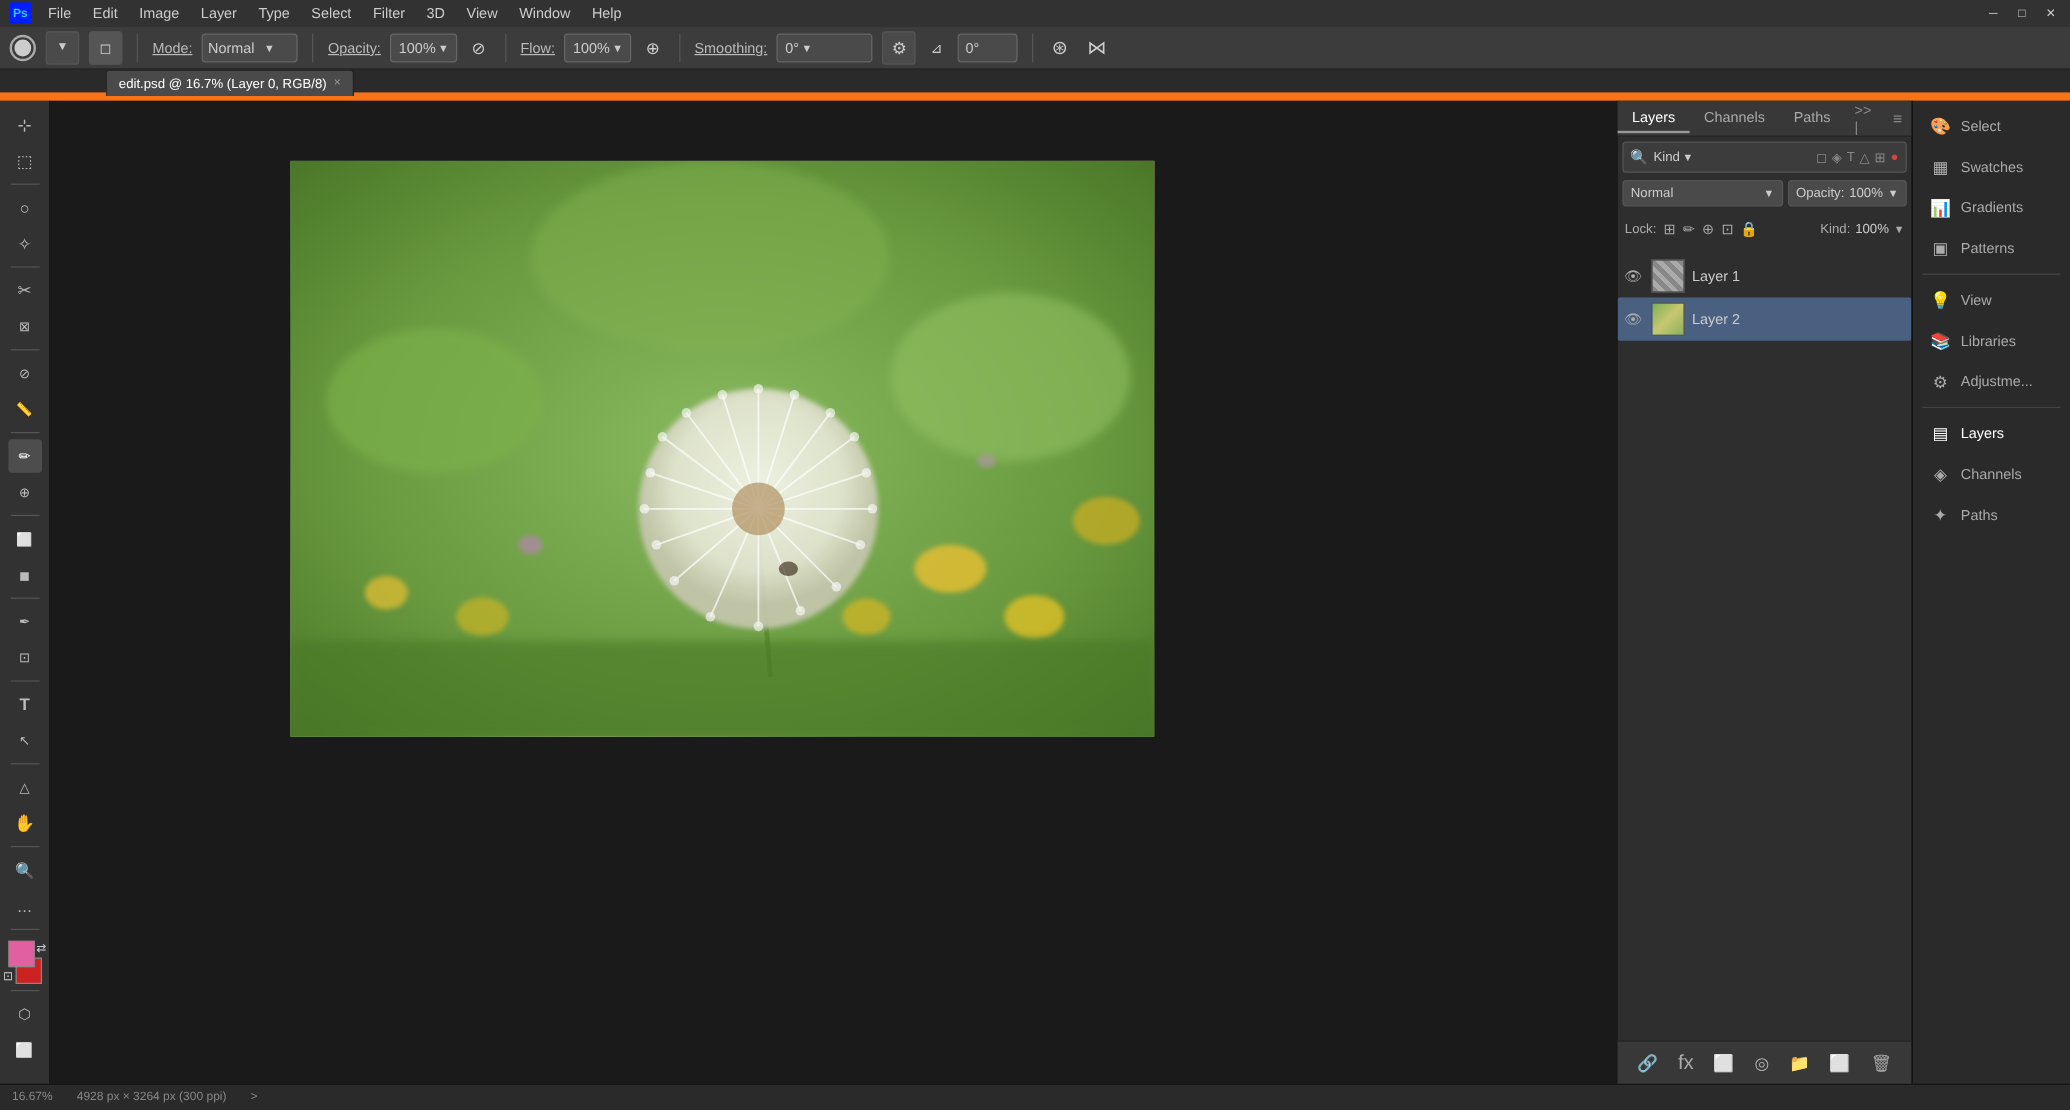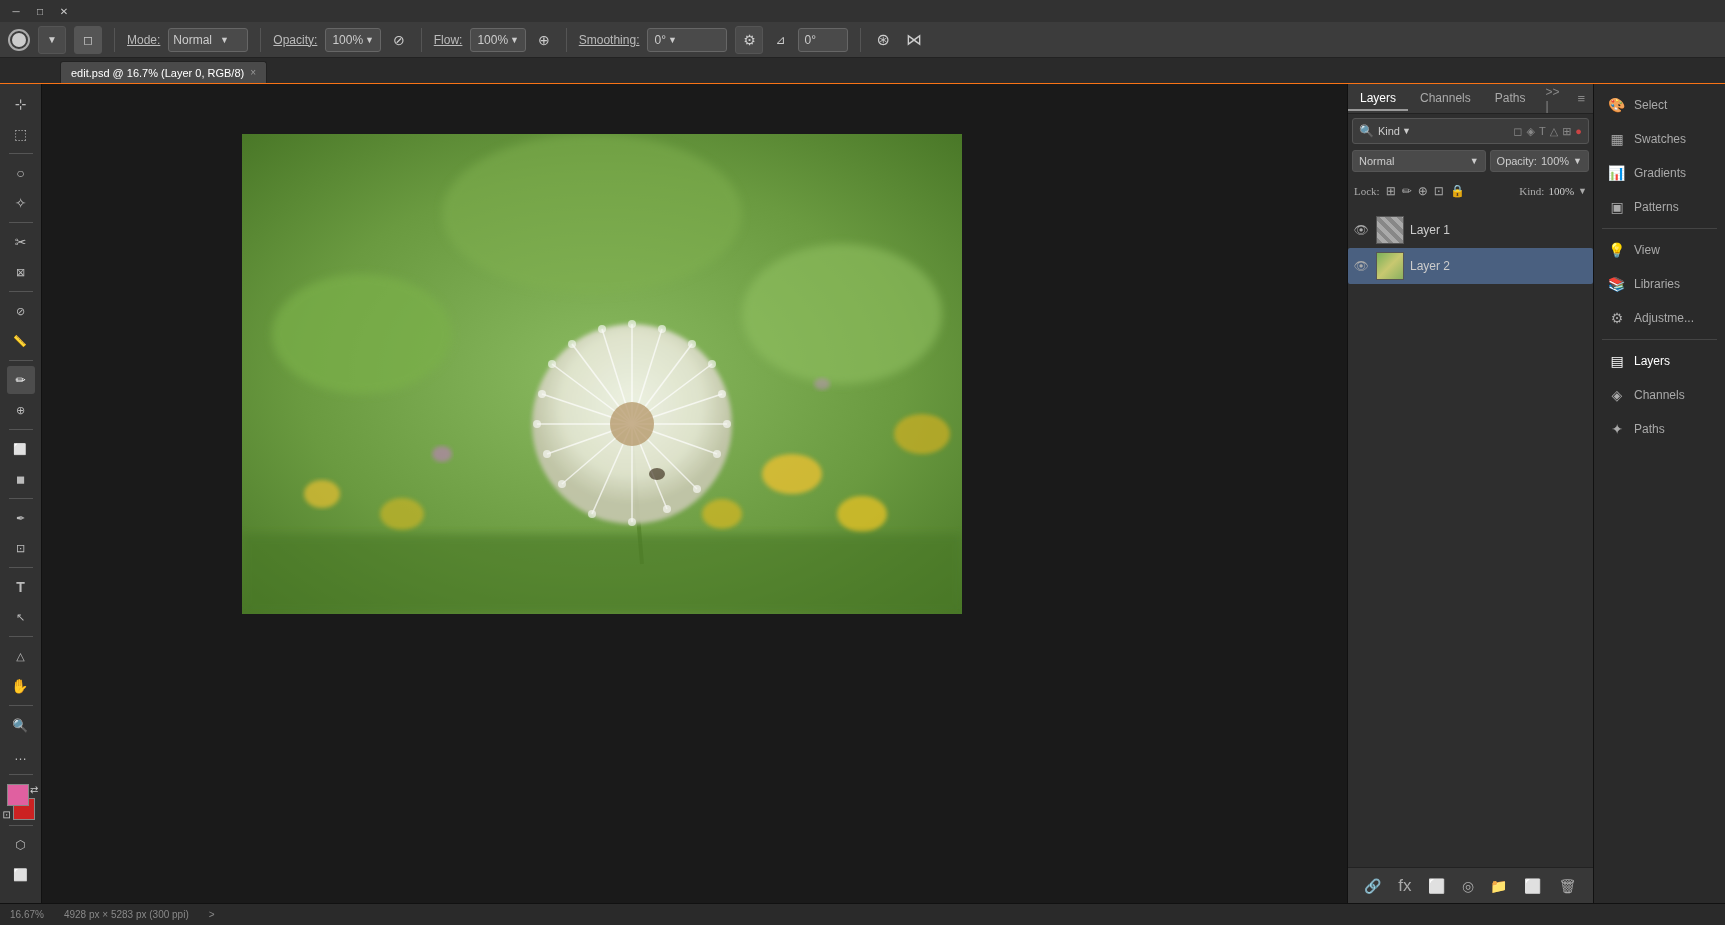--- a/index.html
+++ b/index.html
@@ -20,21 +20,21 @@
     .opt-separator { width: 1px; height: 24px; background: #555; margin: 0 4px; }
     .opt-label { color: #bbb; font-size: 12px; text-decoration: underline; }
     .opt-dropdown { height: 24px; background: #4a4a4a; border: 1px solid #666; border-radius: 3px; color: #ccc; font-size: 12px; padding: 0 4px; display: flex; align-items: center; gap: 4px; cursor: pointer; min-width: 80px; }
     .opt-dropdown .chevron { font-size: 9px; margin-left: 4px; }
     .opt-value { height: 24px; background: #4a4a4a; border: 1px solid #666; border-radius: 3px; color: #ccc; font-size: 12px; padding: 0 6px; display: flex; align-items: center; min-width: 50px; cursor: pointer; }
     .brush-circle { width: 22px; height: 22px; border: 2px solid #aaa; border-radius: 50%; display: flex; align-items: center; justify-content: center; cursor: pointer; }
     .brush-dot { width: 14px; height: 14px; background: #ccc; border-radius: 50%; }
     .opt-icon { font-size: 16px; color: #ccc; cursor: pointer; padding: 2px 4px; }
 
     
-    #tabbar { height: 26px; background: #2a2a2a; border-bottom: 1px solid #f97316; display: flex; align-items: flex-end; padding-left: 60px; }
+    #tabbar { height: 26px; background: #2a2a2a; border-bottom: 7px solid #f97316; display: flex; padding-left: 88px; }
     .tab { height: 22px; background: #3c3c3c; border: 1px solid #222; border-bottom: none; padding: 0 10px; display: flex; align-items: center; gap: 6px; font-size: 11px; color: #ccc; cursor: pointer; border-radius: 3px 3px 0 0; }
     .tab.active { background: #4a4a4a; color: #fff; }
     .tab-close { font-size: 10px; color: #999; cursor: pointer; }
 
     
     #main { display: flex; width: 100%; height: calc(925px - 22px - 36px - 26px - 22px); }
 
     
     #toolbar { width: 42px; background: #323232; border-right: 1px solid #111; display: flex; flex-direction: column; align-items: center; padding: 6px 0; gap: 2px; flex-shrink: 0; }
     .tool-btn { width: 28px; height: 28px; display: flex; align-items: center; justify-content: center; border-radius: 3px; cursor: pointer; color: #bbb; font-size: 14px; }
@@ -58,21 +58,21 @@
     .layers-tab.active { color: #fff; border-bottom: 2px solid #999; }
     .layers-tab-more { margin-left: auto; padding: 4px 8px; color: #888; cursor: pointer; }
     #layers-search { height: 26px; background: #3c3c3c; border: 1px solid #555; border-radius: 3px; margin-bottom: 4px; display: flex; align-items: center; gap: 4px; padding: 0 6px; }
     .search-icon-glyph { color: #888; font-size: 12px; }
     .kind-dropdown { flex: 1; color: #ccc; font-size: 11px; display: flex; align-items: center; }
     .layers-filter-icons { display: flex; gap: 4px; margin-left: auto; }
     .filter-icon { font-size: 11px; color: #888; cursor: pointer; }
     #layers-blend { height: 26px; display: flex; align-items: center; gap: 4px; margin-bottom: 4px; }
     .blend-dropdown { height: 22px; background: #4a4a4a; border: 1px solid #555; border-radius: 3px; color: #ccc; font-size: 11px; padding: 0 6px; display: flex; align-items: center; flex: 1; cursor: pointer; }
     .blend-opacity { height: 22px; background: #4a4a4a; border: 1px solid #555; border-radius: 3px; color: #ccc; font-size: 11px; padding: 0 6px; display: flex; align-items: center; gap: 4px; cursor: pointer; }
-    #layers-lock { height: 26px; display: flex; align-items: center; gap: 6px; margin-bottom: 4px; padding: 0 2px; font-family: Liberation Serif, serif; }
+    #layers-lock { height: 26px; display: flex; align-items: center; gap: 6px; margin-bottom: 4px; padding: 0 2px; }
     .lock-label { color: #aaa; font-size: 11px; }
     .lock-icon-btn { font-size: 12px; color: #aaa; cursor: pointer; }
     .fill-section { margin-left: auto; display: flex; align-items: center; gap: 4px; font-size: 11px; color: #aaa; }
     .fill-value { color: #ccc; }
     #layers-list { flex: 1; overflow-y: auto; }
     .layer-item { height: 36px; display: flex; align-items: center; gap: 6px; padding: 0 4px; cursor: pointer; border-radius: 2px; }
     .layer-item.active { background: #4a6080; }
     .layer-eye { font-size: 12px; color: #aaa; cursor: pointer; width: 18px; text-align: center; }
     .layer-thumb { width: 28px; height: 28px; border: 1px solid #555; background: #ccc; flex-shrink: 0; display: flex; align-items: center; justify-content: center; overflow: hidden; }
     .layer-thumb-blank { background: repeating-linear-gradient(45deg, #888 0px, #888 4px, #aaa 4px, #aaa 8px); }
@@ -98,20 +98,36 @@
     .rps-item.active .rps-label { color: #fff; }
     .rps-item.active .rps-icon { color: #fff; }
 
     
     #layers-panel-container { width: 246px; background: #2e2e2e; border-left: 1px solid #111; display: flex; flex-direction: column; }
   </style>
 </head>
 <body>
 
 <div id="titlebar">
+  <div id="titlebar-left">
+    <div id="titlebar-logo">Ps</div>
+    <div id="titlebar-menu">
+      <span class="menu-item">File</span>
+      <span class="menu-item">Edit</span>
+      <span class="menu-item">Image</span>
+      <span class="menu-item">Layer</span>
+      <span class="menu-item">Type</span>
+      <span class="menu-item">Select</span>
+      <span class="menu-item">Filter</span>
+      <span class="menu-item">3D</span>
+      <span class="menu-item">View</span>
+      <span class="menu-item">Window</span>
+      <span class="menu-item">Help</span>
+    </div>
+  </div>
   <div id="titlebar-right">
     <span class="win-btn">─</span>
     <span class="win-btn">□</span>
     <span class="win-btn">✕</span>
   </div>
 </div>
 
 <div id="optionsbar">
   <div class="brush-circle">
     <div class="brush-dot"></div>
@@ -434,15 +450,15 @@
     <div class="rps-item">
       <span class="rps-icon">✦</span>
       <span class="rps-label">Paths</span>
     </div>
   </div>
 
 </div>
 
 <div id="statusbar">
   <span>16.67%</span>
-  <span>4928 px × 5283 px (300 ppi)</span>
+  <span>4928 px × 3264 px (300 ppi)</span>
   <span>&gt;</span>
 </div>
 
 </body></html>

